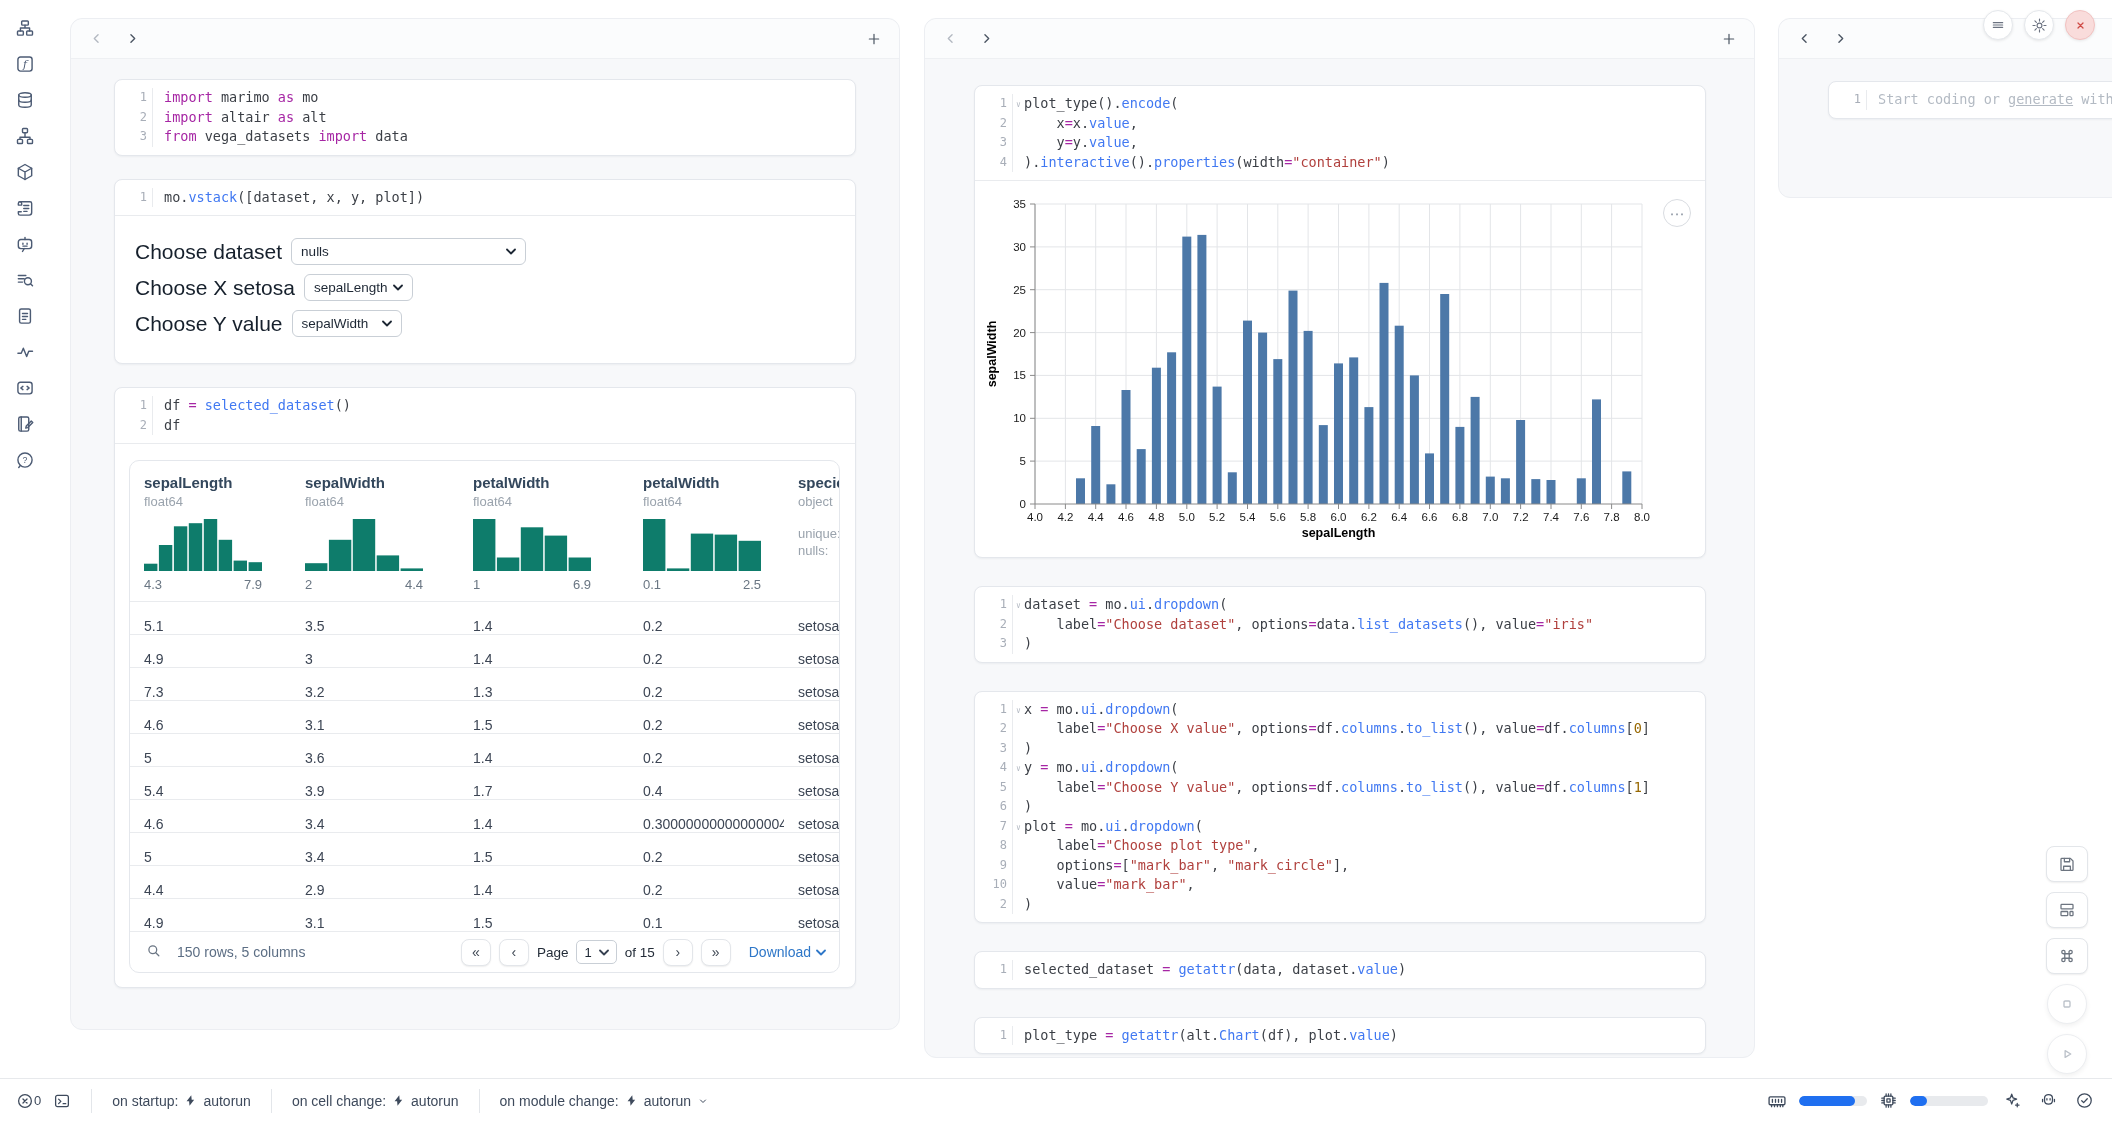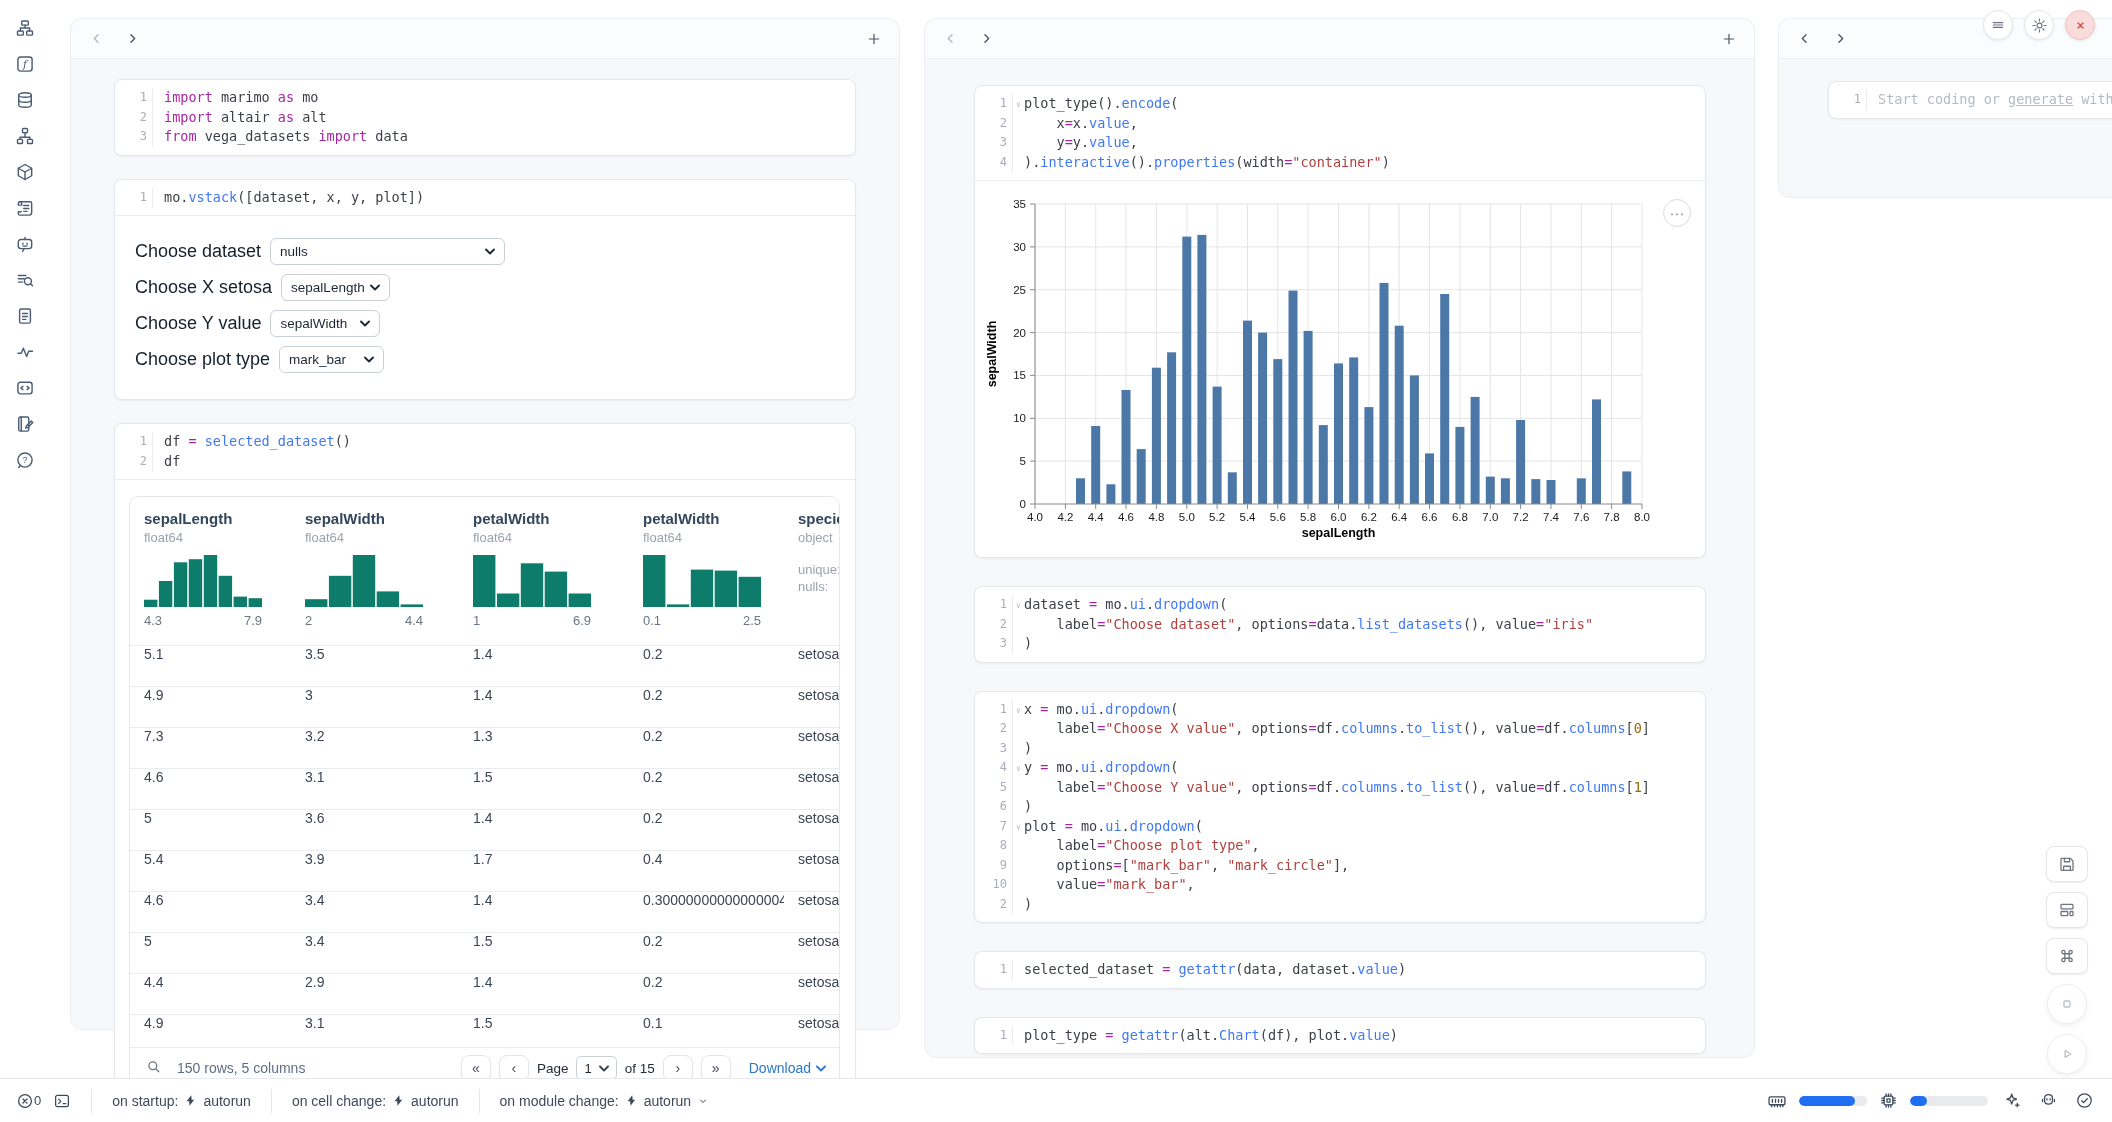--- a/index.html
+++ b/index.html
@@ -46,39 +46,39 @@
   .fold-caret { position:absolute; right:-4px; top:1px; color:#b6bcc5; font-size:8px;
     transform:translateX(100%); }
   .code-text { padding-left:11px; color:#3b3f46; }
   .tk-p { color:#3b3f46; } .tk-k { color:#a626a4; } .tk-o { color:#a626a4; }
   .tk-f { color:#4078f2; } .tk-s { color:#b0403d; } .tk-n { color:#986801; }
   .cell-output { border-top:1px solid #e9ebee; }
 
   
   .dropdown-stack { padding:13px 20px 17px; }
   .dd-row { display:flex; align-items:center; gap:9px; margin:9px 0; }
-  .dd-label { font-size:18px; color:#16202c; }
+  .dd-label { font-size:21px; color:#16202c; }
   .dd-select { display:inline-flex; align-items:center; justify-content:space-between;
     height:27px; border:1px solid #c9cfd6; border-radius:6px; background:#fff;
     padding:0 9px; font-size:13.5px; color:#1d2734; cursor:pointer; }
 
   
   .table-card { margin:16px 14px 14px; width:711px; background:#fff;
     border:1px solid #e4e7ec; border-radius:10px; overflow:hidden; }
   .t-clip { overflow:hidden; width:709px; }
   .thead { display:flex; width:860px; padding-top:13px; }
   .th { padding-left:14px; }
   .th-name { font-size:15px; font-weight:bold; color:#33475c; cursor:pointer; }
   .th-dtype { font-size:13px; color:#9aa3ad; margin-top:3px; }
   .hist-wrap { margin-top:10px; height:52px; }
   .range-row { display:flex; justify-content:space-between; width:118px;
     font-size:13px; color:#6a7683; margin-top:6px; padding-bottom:9px; }
   .th-meta { margin-top:16px; font-size:13px; color:#9aa3ad; line-height:17px; }
   .trow { display:flex; width:860px; border-top:1px solid #e9ebee; height:33px;
-    align-items:flex-start; font-size:14px; color:#3c4554;margin-top:8px; }
+    align-items:flex-end; font-size:14px; color:#3c4554; }
   .td { padding-left:14px; overflow:hidden; white-space:nowrap; }
   .t-footer { height:41px; display:flex; align-items:center; gap:8px;
     border-top:1px solid #e9ebee; padding:0 13px; }
   .t-summary { font-size:14px; color:#5c6e84; margin-left:6px; }
   .pg-btn { min-width:30px; height:27px; border:1px solid #e3e6ea; border-radius:8px;
     background:#fff; box-shadow:0 1px 1.5px rgba(0,0,0,.07); color:#3f4854; font-size:14px; }
   .pg-label { font-size:13.5px; color:#232c38; }
   .pg-select { display:inline-flex; align-items:center; gap:7px; height:24px;
     border:1px solid #c9cfd6; border-radius:5px; background:#fff; padding:0 7px;
     font-size:13px; color:#1d2734; cursor:pointer; }
@@ -268,29 +268,20 @@
                 <span>sepalLength</span>
                 <svg width="10" height="7" viewBox="0 0 10 7" fill="none" stroke="#1d2734" stroke-width="1.8" stroke-linecap="round" stroke-linejoin="round">
                   <path d="M1 1.5l4 4 4-4"></path>
                 </svg>
               </span>
             </div>
             <div class="dd-row">
               <span class="dd-label">Choose Y value</span>
               <span class="dd-select" style="width: 110px;">
                 <span>sepalWidth</span>
-                <svg width="10" height="7" viewBox="0 0 10 7" fill="none" stroke="#1d2734" stroke-width="1.8" stroke-linecap="round" stroke-linejoin="round">
-                  <path d="M1 1.5l4 4 4-4"></path>
-                </svg>
-              </span>
-            </div>
-            <div class="dd-row">
-              <span class="dd-label">Choose plot type</span>
-              <span class="dd-select" style="width: 105px;">
-                <span>mark_bar</span>
                 <svg width="10" height="7" viewBox="0 0 10 7" fill="none" stroke="#1d2734" stroke-width="1.8" stroke-linecap="round" stroke-linejoin="round">
                   <path d="M1 1.5l4 4 4-4"></path>
                 </svg>
               </span>
             </div>
           </div>
       </div>
     </article>
     <article class="cell">
       <div class="code-area">

